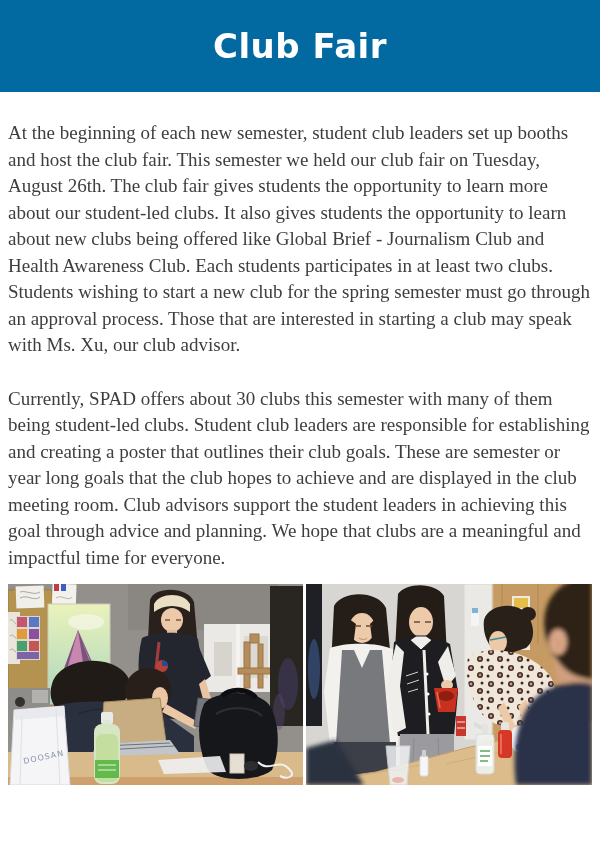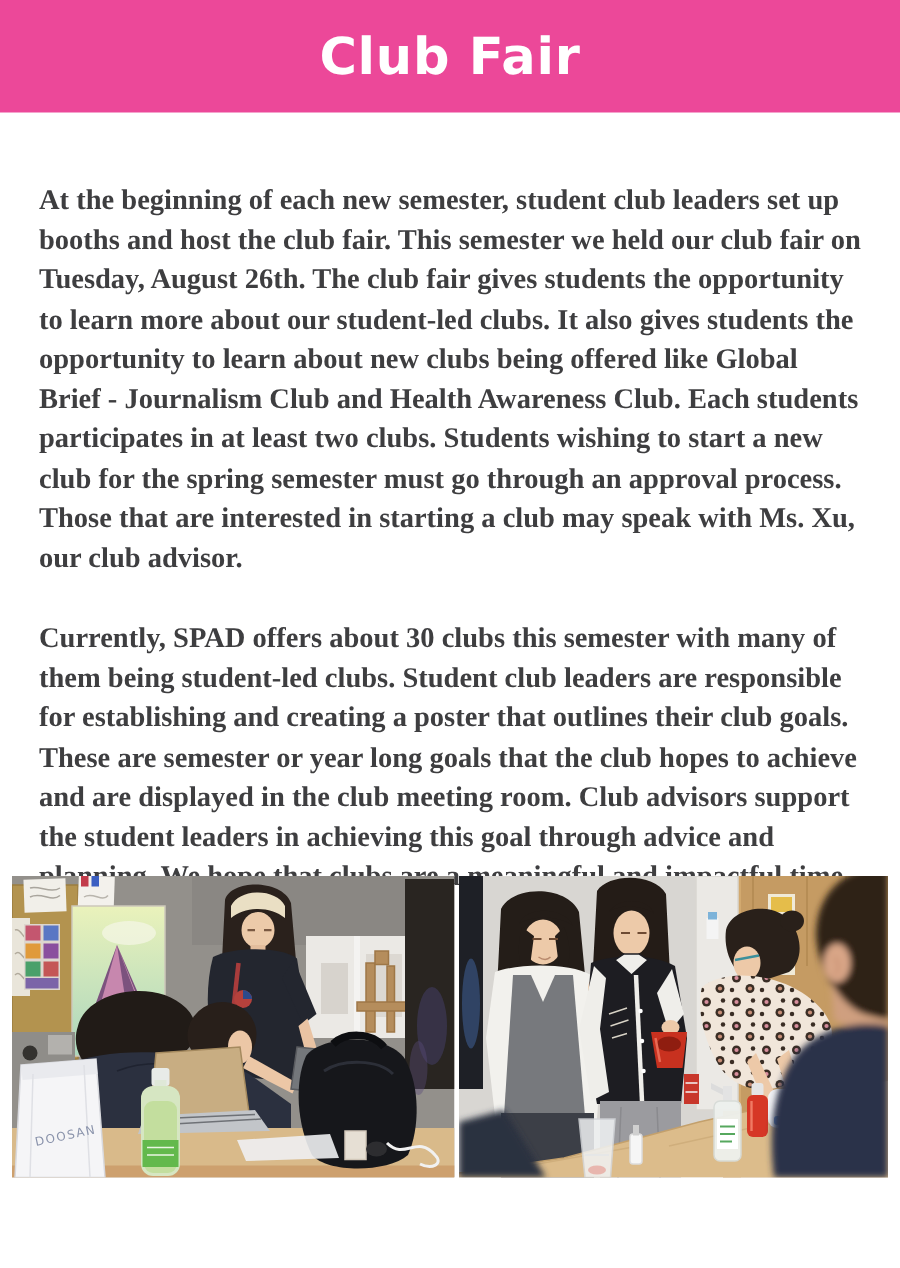--- a/index.html
+++ b/index.html
@@ -2,34 +2,34 @@
 <html><head>
 <meta charset="utf-8">
 <style>
   html,body{margin:0;padding:0;}
   body{
     width:600px;height:845px;position:relative;overflow:hidden;
     background:#ffffff;
     font-family:"Liberation Serif", serif;
   }
   .banner{
-    height:75px;background:#ec4899;
+    height:92px;background:#0369a1;
     display:flex;align-items:center;justify-content:center;
   }
   .banner h1{
     margin:0;color:#ffffff;
     font-family:"DejaVu Sans", sans-serif;
     font-weight:700;font-size:34px;letter-spacing:.5px;
   }
   .content{
     padding:28px 8px 0 8px;
     color:#3e3e40;
     font-size:19px;line-height:26.5px;
   }
-  .content p{margin:18px;font-weight:bold;}
+  .content p{margin:0;}
   .content p + p{margin-top:27px;}
   .photos{
     position:absolute;top:584px;left:8px;width:584px;height:201px;
     display:flex;gap:3px;
   }
   .photos svg{display:block;flex:0 0 auto;}
 </style>
 </head>
 <body>
 

